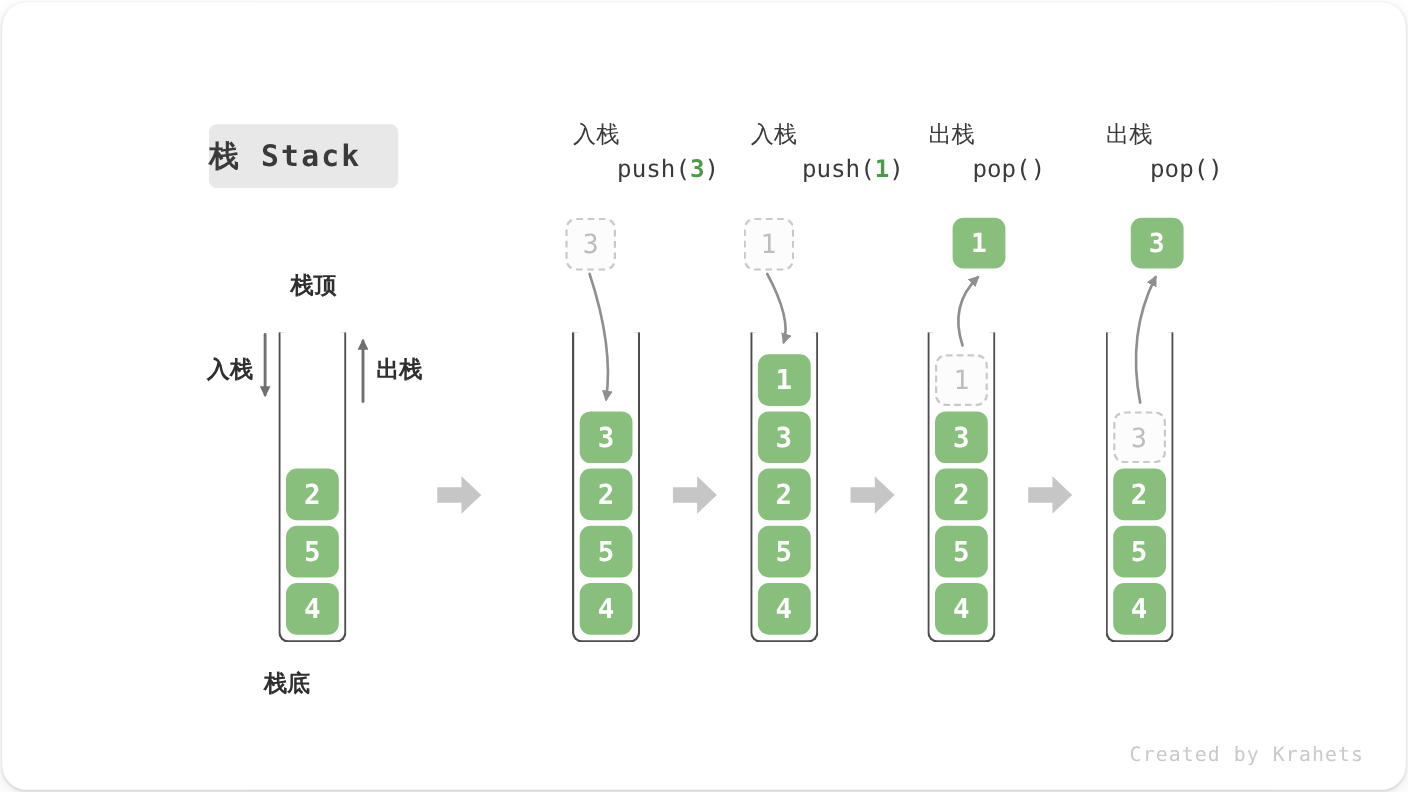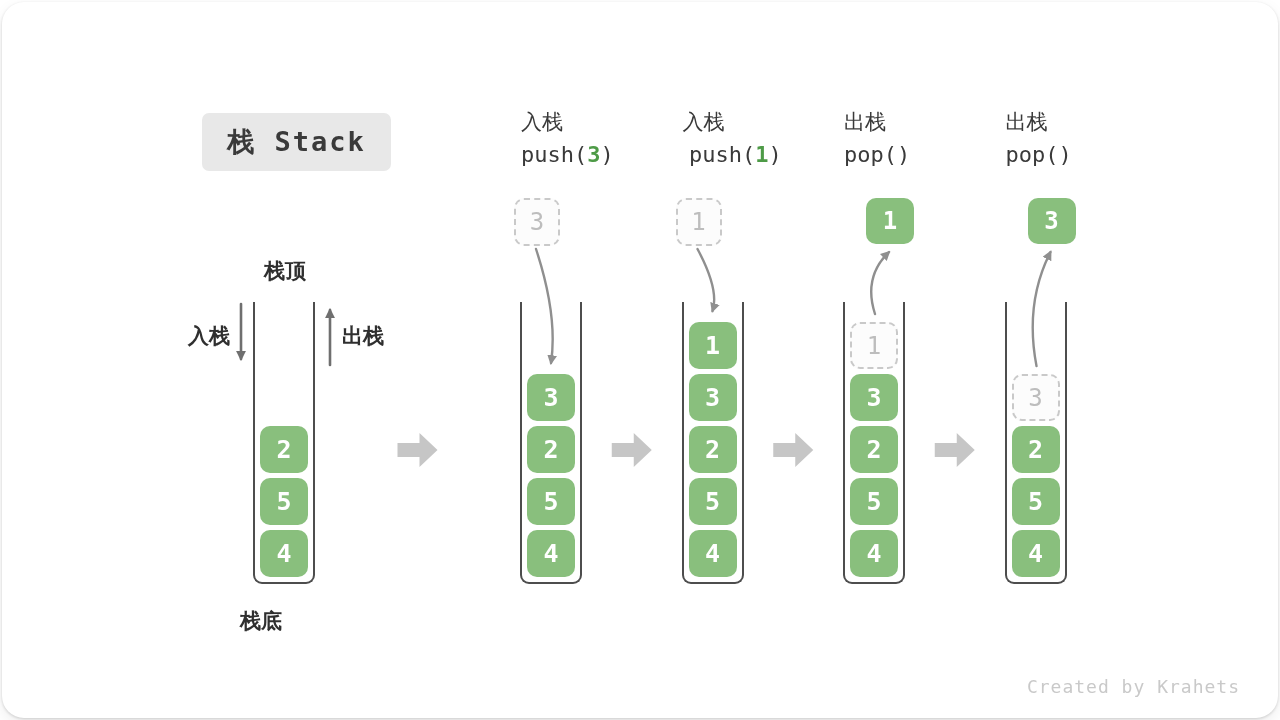--- a/index.html
+++ b/index.html
@@ -3,32 +3,32 @@
 <meta charset="utf-8">
 <style>
   html,body{margin:0;padding:0;background:#ffffff;width:1280px;height:720px;overflow:hidden;}
   body{font-family:"Liberation Sans", sans-serif;}
   .card{
     position:absolute; left:2px; top:2px; width:1276px; height:716px;
     background:#ffffff; border-radius:22px;
     box-shadow:0 1px 3px rgba(0,0,0,.16), 0 6px 16px rgba(0,0,0,.07);
   }
   .title-box{
-    position:absolute; left:200px; top:111px; width:189px; height:58px;
+    position:absolute; left:188px; top:111px; width:172px; height:58px;
     background:var(--title-bg,#E8E8E8); border-radius:7px;
-    display:flex; align-items:center; justify-content:center;
+    display:flex; align-items:center; justify-content:flex-start;
   }
   .title-text{
     font-family:"DejaVu Sans Mono", monospace; font-weight:bold;
     font-size:27px; letter-spacing:2px; color:var(--text-dark,#3A3A3A);
   }
   .legend-label{
     position:absolute; font-weight:bold; font-size:21px; color:#2F2F2F; width:90px;
   }
-  .legend-top    { left:238px; top:243px; text-align:center;margin-top:12px; }
+  .legend-top    { left:238px; top:243px; text-align:center; }
   .legend-bottom { left:238px; top:605px; text-align:left; }
   .legend-push   { left:138px; top:320px; text-align:right;  }
   .legend-pop    { left:340px; top:320px; text-align:left;   }
 
   .stack-frame{
     position:absolute; box-sizing:border-box; width:62px; height:282px;
     border-left:2px solid var(--frame-dark,#4D4D4D);
     border-right:2px solid var(--frame-dark,#4D4D4D);
     border-bottom:2.5px solid var(--frame-dark,#4D4D4D);
     border-radius:0 0 9px 9px;
@@ -56,21 +56,21 @@
   }
   .float-box.solid{
     width:48px; height:46px; background:var(--block-green,#89BF7D);
     color:#ffffff; font-weight:bold; font-size:24px;
   }
   .stage-label{
     position:absolute; font-size:21px; font-weight:500; color:var(--text-dark,#3A3A3A);
   }
   .stage-code{
     position:absolute; font-family:"DejaVu Sans Mono", monospace;
-    font-size:22px; color:var(--text-dark,#3A3A3A); white-space:pre;
+    font-size:22px; color:var(--text-dark,#3A3A3A); white-space:pre;margin-left:40px;
   }
   .stage-code .arg{ color:var(--code-green,#4E9B47); font-weight:bold; }
 
   #arrow-layer{ position:absolute; left:0; top:0; pointer-events:none; }
   #arrow-layer .curved{ stroke:var(--arrow-gray,#8F8F8F); stroke-width:2.4; fill:none; stroke-linecap:round; }
   #arrow-layer .straight{ stroke:var(--side-arrow-gray,#6F6F6F); stroke-width:2.6; stroke-linecap:round; }
   #arrow-layer .block-arrow{ fill:var(--block-arrow-gray,#C6C6C6); }
   #arrow-layer .mk-gray{ fill:var(--arrow-gray,#8F8F8F); }
   #arrow-layer .mk-dark{ fill:var(--side-arrow-gray,#6F6F6F); }
 

